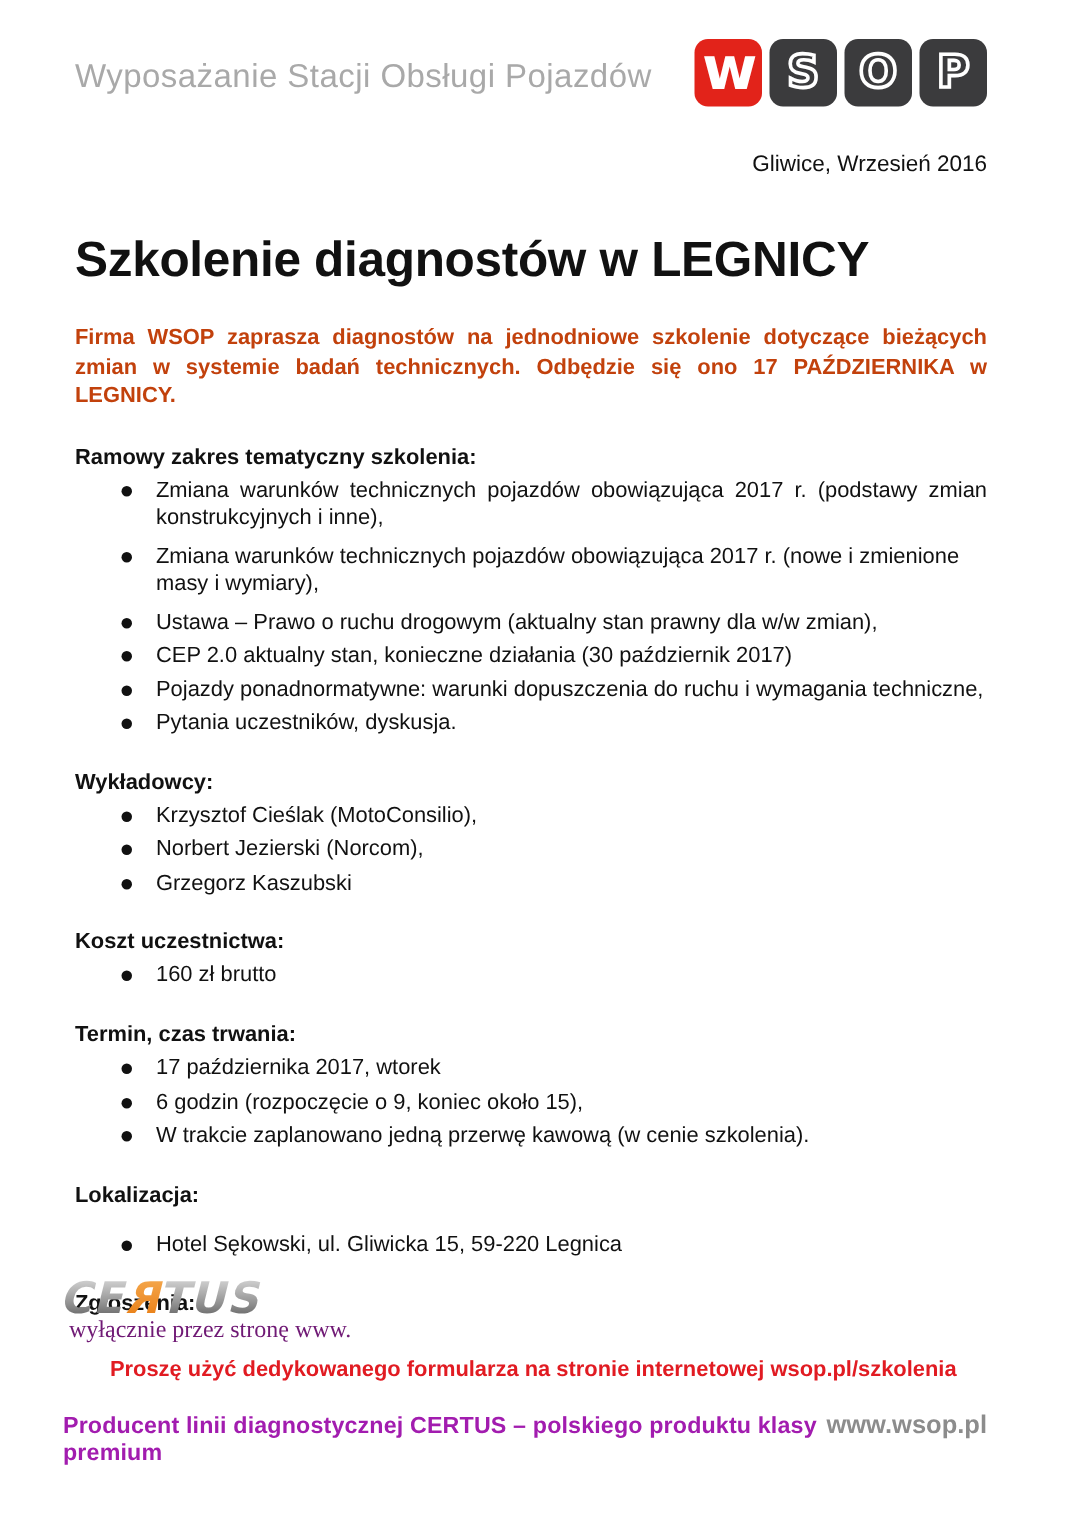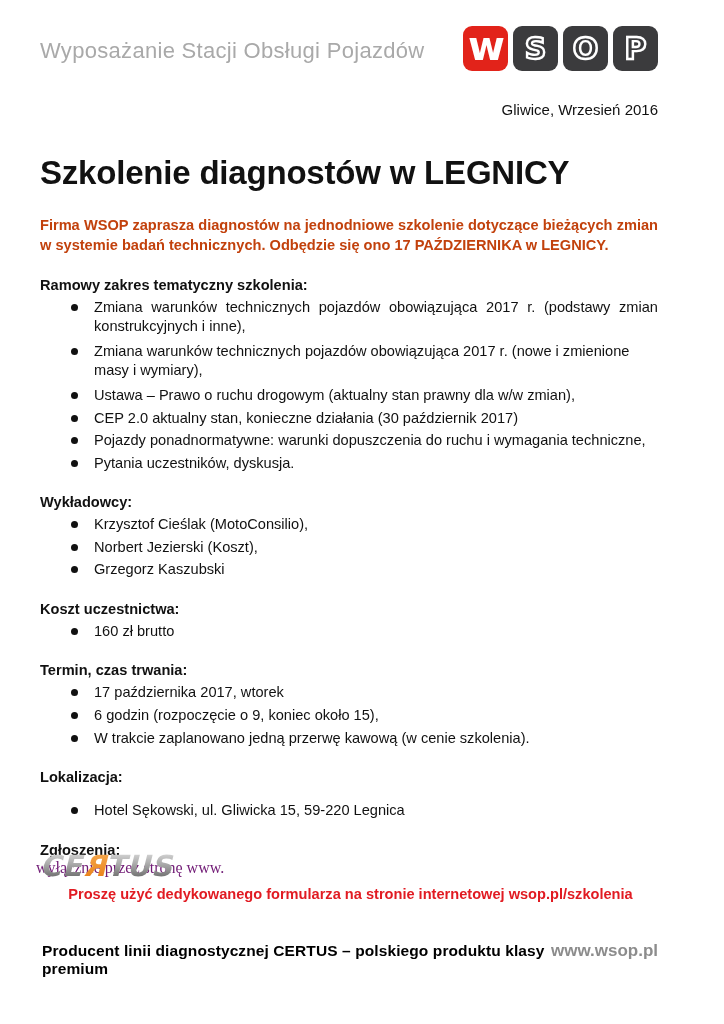--- a/index.html
+++ b/index.html
@@ -10,21 +10,21 @@
     width: 724px;
     height: 1024px;
     margin: 0 auto;
     position: relative;
     overflow: hidden;
   }
   .page {
     position: relative;
     width: 700px;
     height: 1024px;
-    padding: 26px 42px 0 40px;
+    padding: 26px 42px 0 50px;
     background: #fff;
   }
 
   
   .header-row {
     display: flex;
     justify-content: space-between;
     align-items: flex-start;
   }
   .tagline {
@@ -155,21 +155,21 @@
     .certus-logo .seg.orange { color: #e87c12; background: none; }
   }
   .footer-row {
     display: flex;
     justify-content: space-between;
     align-items: baseline;
   }
   .producer-line {
     font-size: 15.5px;
     font-weight: 700;
-    color: #000000;
+    color: #a21caf;
     letter-spacing: 0.1px;
   }
   .website {
     font-size: 17px;
     font-weight: 700;
     color: #8c8c8c;
     text-decoration: none;
     cursor: pointer;
     margin-top: 48px;
   }
@@ -234,21 +234,21 @@
 
   <div class="section">
     <div class="section-heading">Wykładowcy:</div>
     <ul class="bullets">
       <li>
           <span class="bullet"></span>
           <span class="txt">Krzysztof Cieślak (MotoConsilio),</span>
         </li>
       <li>
           <span class="bullet"></span>
-          <span class="txt">Norbert Jezierski (Koszt),</span>
+          <span class="txt">Norbert Jezierski (Norcom),</span>
         </li>
       <li>
           <span class="bullet"></span>
           <span class="txt">Grzegorz Kaszubski</span>
         </li>
     </ul>
   </div>
 
   <div class="section">
     <div class="section-heading">Koszt uczestnictwa:</div>

